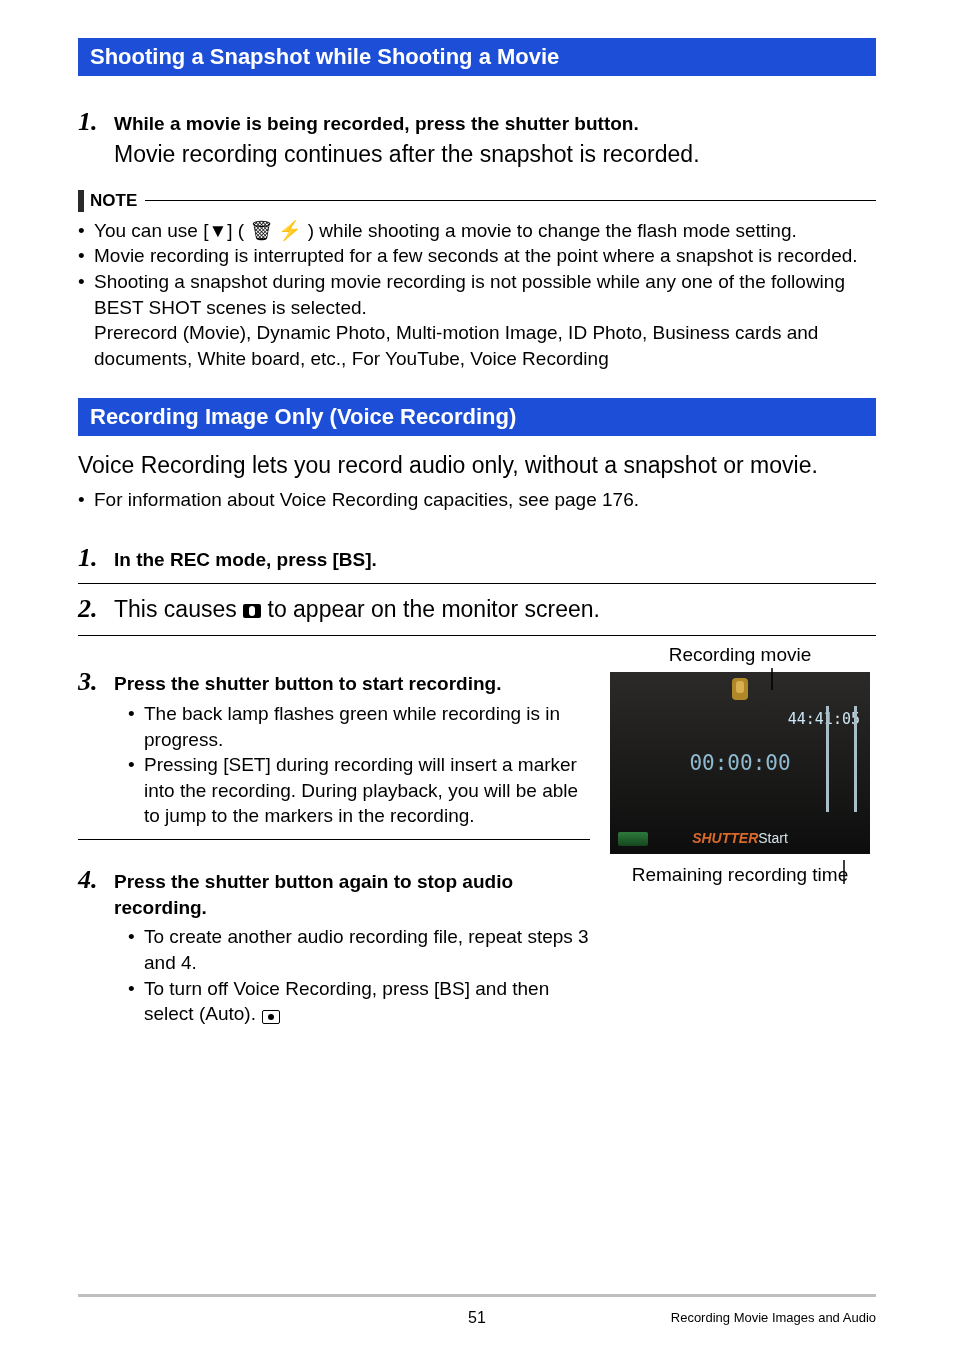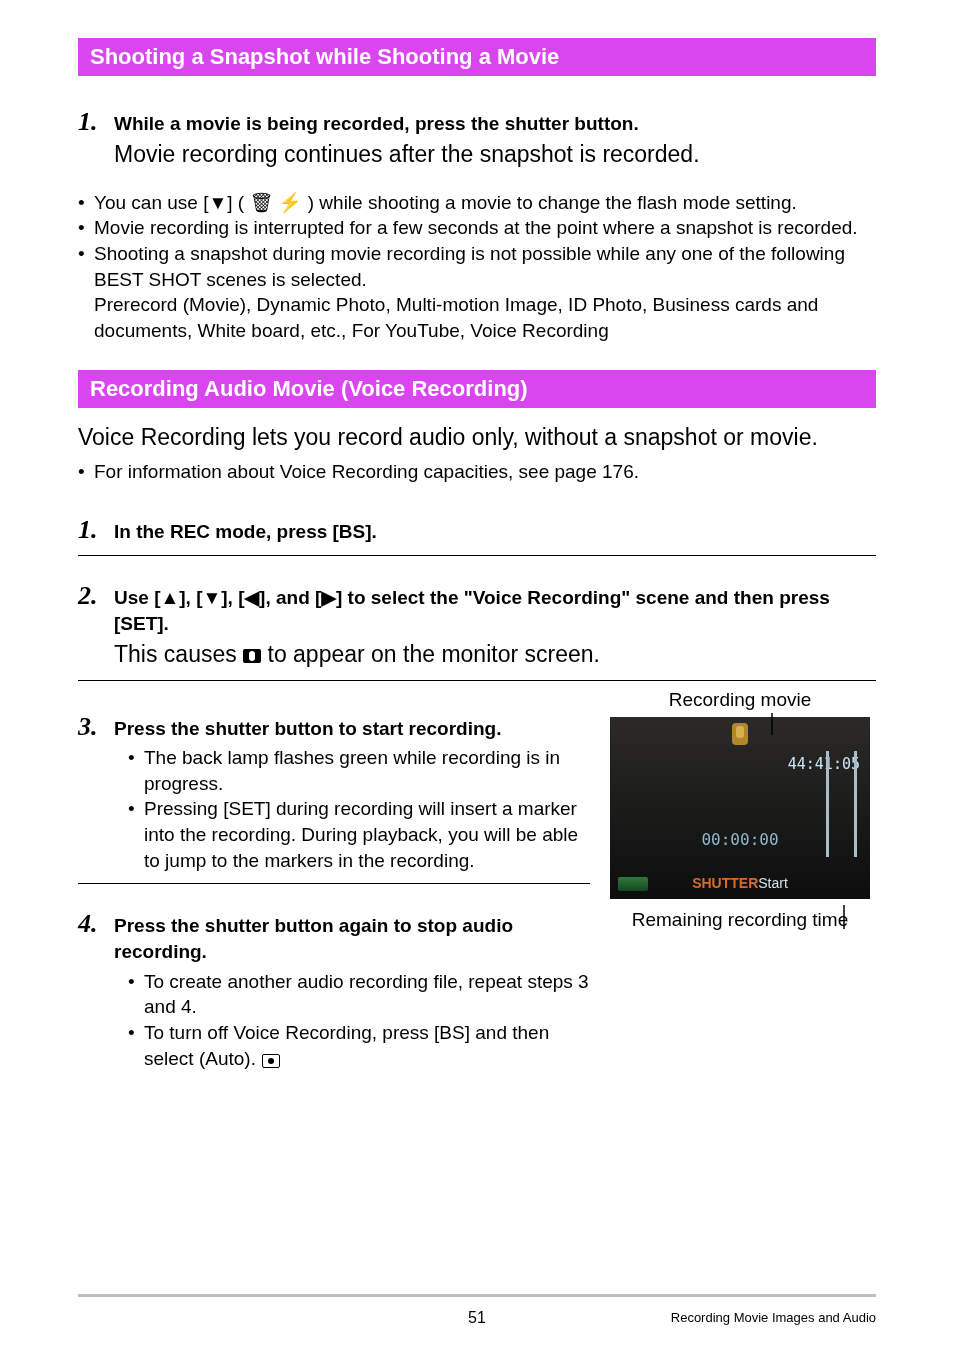--- a/index.html
+++ b/index.html
@@ -1,17 +1,17 @@
 <!DOCTYPE html>
 <html><head>
 <meta charset="utf-8">
 <style>
   * { margin: 0; padding: 0; box-sizing: border-box; }
   body { font-family: Arial, Helvetica, sans-serif; background: #fff; color: #000; width: 954px; height: 1357px; position: relative; padding: 38px 78px 0 78px; }
-  .section-bar { background: #d946ef; color: #fff; font-size: 22px; font-weight: bold; padding: 6px 12px; margin-bottom: 14px; }
+  .section-bar { background: #1d4ed8; color: #fff; font-size: 22px; font-weight: bold; padding: 6px 12px; margin-bottom: 14px; }
   .step { display: flex; align-items: baseline; margin-top: 6px; }
   .step-num { font-family: "Times New Roman", serif; font-style: italic; font-weight: bold; font-size: 26px; min-width: 36px; }
   .step-body { flex: 1; }
   .step-title { font-size: 19px; font-weight: bold; line-height: 1.35; margin-top: 21px; }
   .step-text { font-size: 23px; line-height: 1.35; margin-top: 2px; }
   .note-wrap { margin-top: 20px; }
   .note-head { display: flex; align-items: center; }
   .note-stub { display: inline-block; width: 6px; height: 22px; background: #2a2a2a; margin-right: 6px; vertical-align: middle; }
   .note-label { font-size: 17px; font-weight: bold; margin-right: 8px; }
   .note-line { flex: 1; border-top: 1.5px solid #000; height: 0; }
@@ -30,26 +30,26 @@
   .left-col { flex: 1; padding-right: 14px; }
   .right-col { width: 272px; }
   .sub-ul { list-style: none; margin-top: 4px; }
   .sub-ul li { font-size: 19px; line-height: 1.35; padding-left: 30px; position: relative; }
   .sub-ul li::before { content: "•"; position: absolute; left: 14px; }
   .screen-label { font-size: 19px; text-align: center; margin-bottom: 6px; }
   .camera-screen { width: 260px; height: 182px; background: linear-gradient(#2b2a28, #0d0d0d); position: relative; margin: 0 auto 10px auto; }
   .cs-top-icon { position: absolute; top: 6px; left: 50%; transform: translateX(-50%); width: 16px; height: 22px; background: #b08828; border-radius: 4px; }
   .cs-top-icon::after { content:""; position:absolute; left:4px; top:3px; width:8px; height:12px; background:#d8b050; border-radius:3px;}
   .cs-time { position: absolute; top: 38px; right: 10px; color: #cbe7f5; font-size: 15px; font-family: monospace; }
-  .cs-elapsed { position: absolute; top: 50%; left: 50%; transform: translate(-50%, -50%); color: #8fbad0; font-size: 16px; font-family: monospace; margin-top: 31px; }
+  .cs-elapsed { position: absolute; top: 50%; left: 50%; transform: translate(-50%, -50%); color: #8fbad0; font-size: 21px; font-family: monospace; }
   .cs-bar-l { position: absolute; top: 34px; left: 216px; width: 3px; height: 106px; background: #a9bec9; }
   .cs-bar-r { position: absolute; top: 34px; left: 244px; width: 3px; height: 106px; background: #a9bec9; }
   .cs-bottom-left { position: absolute; bottom: 8px; left: 8px; width: 30px; height: 14px; background: linear-gradient(#2e7a3c,#14461e); border-radius: 2px; }
   .cs-shutter { position: absolute; bottom: 8px; left: 50%; transform: translateX(-50%); font-size: 14px; }
-  .cs-shutter .word-shutter { color: #d86a2a; font-weight: bold; }
+  .cs-shutter .word-shutter { color: #d86a2a; font-weight: bold; font-style: italic; }
   .cs-shutter .word-start { color: #d6e4ea; }
   .label-remain { font-size: 19px; text-align: center; margin-top: 10px; }
   .page-num { position: absolute; bottom: 30px; left: 50%; transform: translateX(-50%); font-size: 16px; }
   .footer-break { position: absolute; bottom: 60px; left: 78px; right: 78px; border-top: 3px solid #bfbfbf; }
   .footer-text { position: absolute; bottom: 32px; right: 78px; font-size: 13px; }
   svg.camera-conn { position: absolute; top:0; left:0; pointer-events: none; }
 </style>
 </head>
 <body>
 
@@ -57,52 +57,56 @@
 
 <div class="step">
   <div class="step-num">1.</div>
   <div class="step-body">
     <div class="step-title">While a movie is being recorded, press the shutter button.</div>
     <div class="step-text">Movie recording continues after the snapshot is recorded.</div>
   </div>
 </div>
 
 <div class="note-wrap">
+  <div class="note-head">
+    <span class="note-stub"></span>
+    <span class="note-label">NOTE</span>
+    <span class="note-line"></span>
+  </div>
   <ul class="note-ul">
     <li>You can use [▼] ( 🗑 ⚡ ) while shooting a movie to change the flash mode setting.</li>
     <li>Movie recording is interrupted for a few seconds at the point where a snapshot is recorded.</li>
     <li>Shooting a snapshot during movie recording is not possible while any one of the following BEST SHOT scenes is selected.</li>
   </ul>
   <div class="note-sub">Prerecord (Movie), Dynamic Photo, Multi-motion Image, ID Photo, Business cards and documents, White board, etc., For YouTube, Voice Recording</div>
 </div>
 
 <div class="gap-lg"></div>
 
-<div class="section-bar">Recording Audio Movie (Voice Recording)</div>
+<div class="section-bar">Recording Image Only (Voice Recording)</div>
 
 <div class="step-text" style="margin-top:8px;">Voice Recording lets you record audio only, without a snapshot or movie.</div>
 <ul class="note-ul">
   <li>For information about Voice Recording capacities, see page 176.</li>
 </ul>
 
 <div class="gap-sm"></div>
 
 <div class="step">
   <div class="step-num">1.</div>
   <div class="step-body">
     <div class="step-title">In the REC mode, press [BS].</div>
   </div>
 </div>
 
 <div class="hr"></div>
 
 <div class="step">
   <div class="step-num">2.</div>
   <div class="step-body">
-    <div class="step-title">Use [▲], [▼], [◀], and [▶] to select the "Voice Recording" scene and then press [SET].</div>
     <div class="step-text">
       <span>This causes </span>
       <span class="mic-icon"></span>
       <span> to appear on the monitor screen.</span>
     </div>
   </div>
 </div>
 
 <div class="hr"></div>
 

